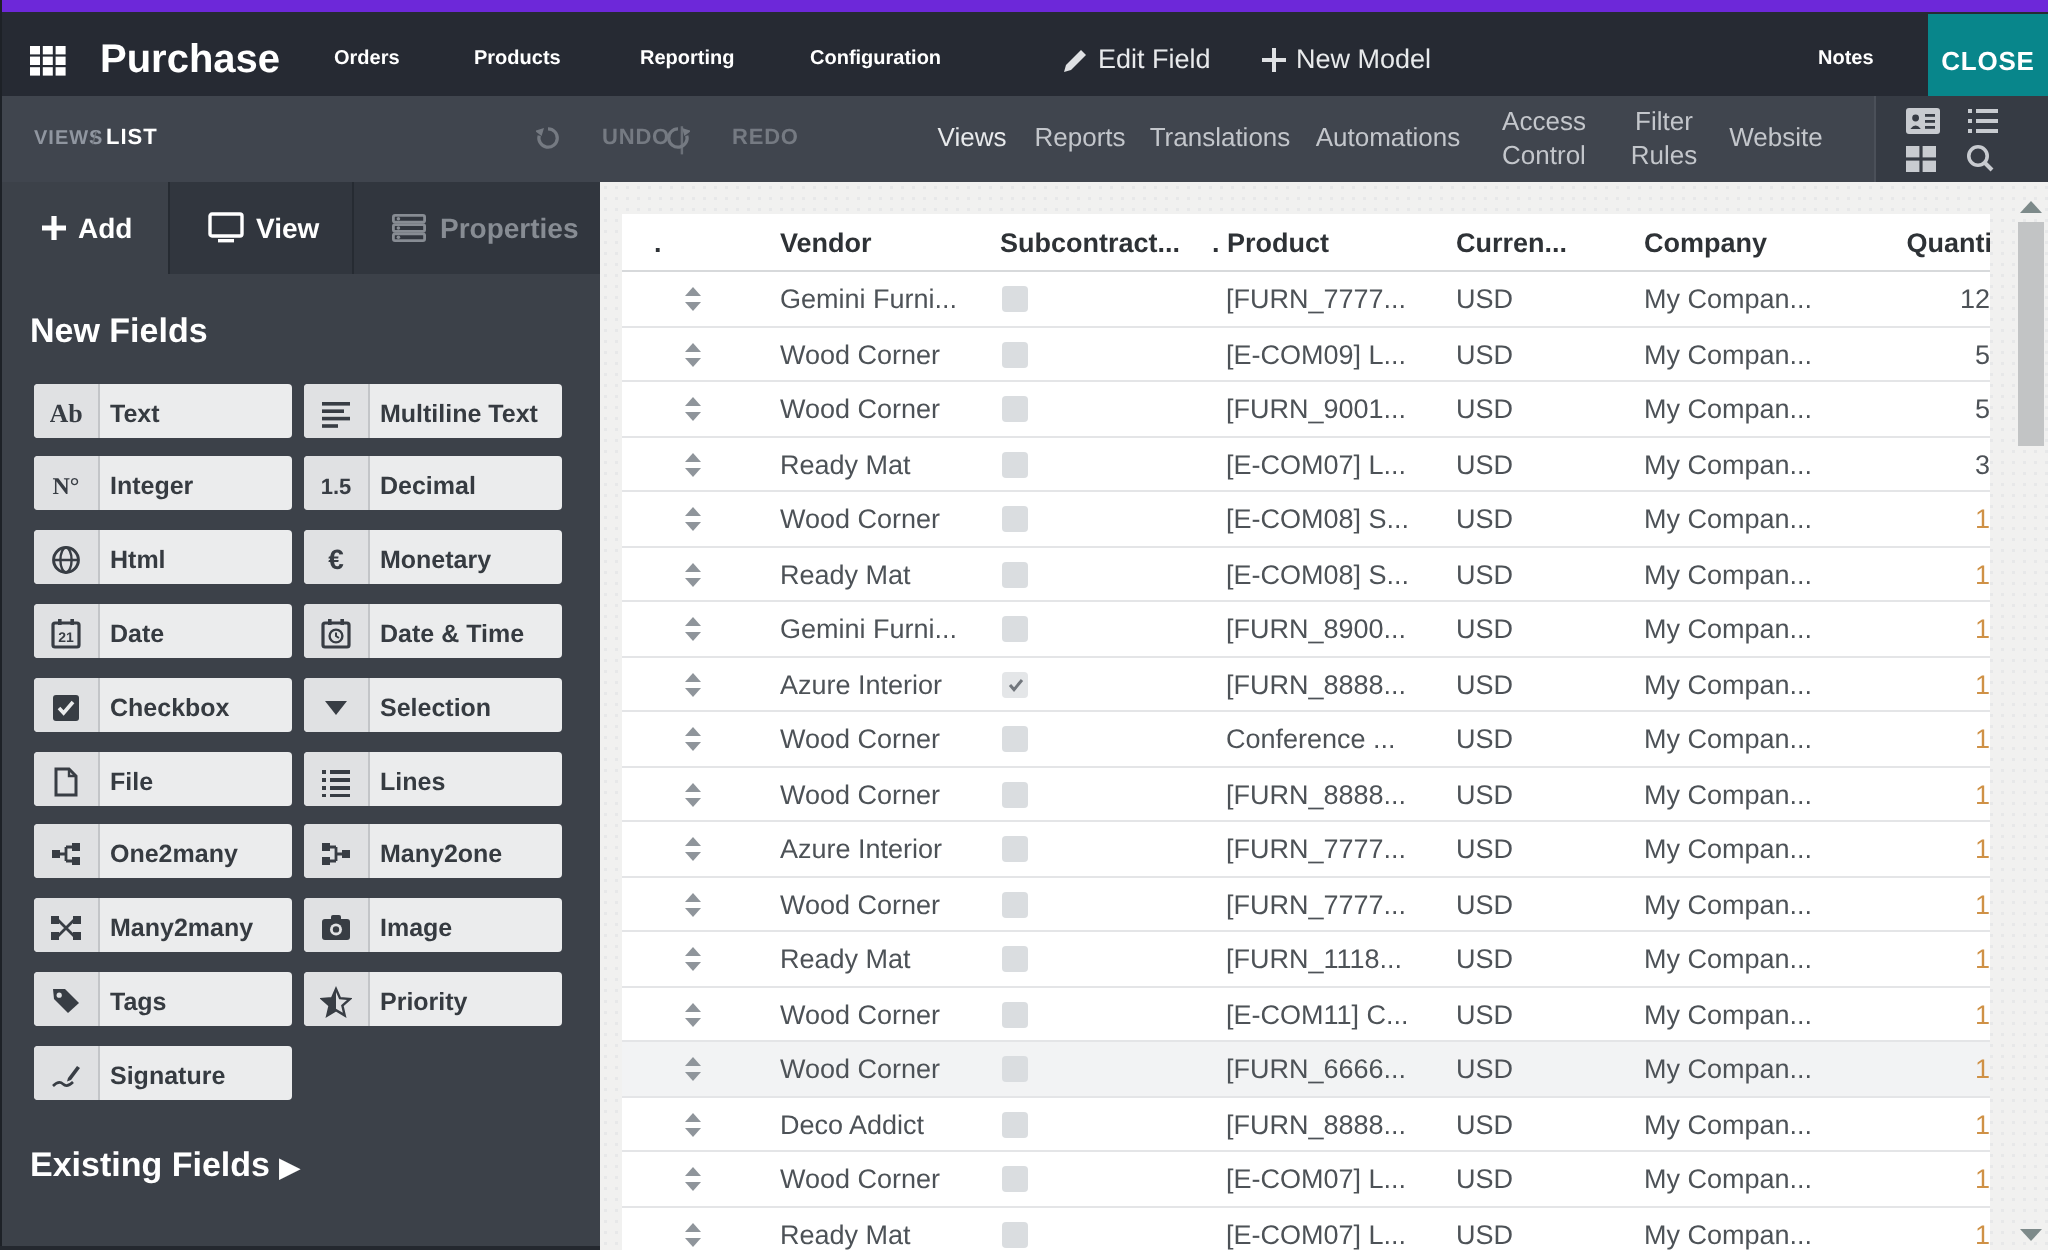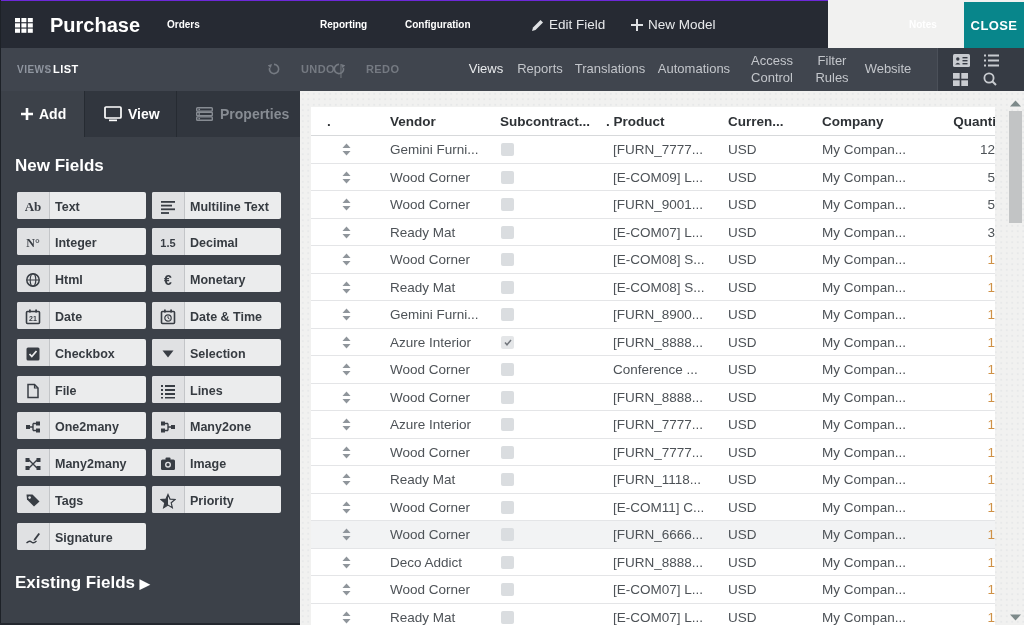--- a/index.html
+++ b/index.html
@@ -1,20 +1,20 @@
 <!DOCTYPE html>
 <html><head>
 <meta charset="utf-8">
 <style>
   * { margin:0; padding:0; box-sizing:border-box; }
   html,body { width:1024px; height:625px; overflow:hidden; }
   body { font-family:"Liberation Sans", sans-serif; position:relative; background:#f1f1f0; }
   .abs { position:absolute; }
   
-  #navbar { left:0; top:0; width:828px; height:48px; background:#262a33; border-top:1px solid #6d28d9; }
+  #navbar { left:0; top:0; width:1024px; height:48px; background:#262a33; border-top:6px solid #6d28d9; }
   #navbar .navitem { position:absolute; top:0; height:48px; line-height:48px; color:#fff; font-size:10px; font-weight:700; white-space:nowrap; }
   #brand { position:absolute; left:50px; top:0; height:48px; line-height:48px; color:#fff; font-size:20px; font-weight:700; }
   #closebtn { position:absolute; left:964px; top:1px; width:60px; height:47px; background:#08868b; color:#fff; font-size:13px; font-weight:700; text-align:center; line-height:47px; letter-spacing:.4px; }
   
   #bar2 { left:0; top:48px; width:1024px; height:43px; background:#40454e; }
   #bar2 .crumb { position:absolute; top:0; height:43px; line-height:43px; font-size:11px; font-weight:700; letter-spacing:.5px; }
   .undoredo { position:absolute; top:0; height:43px; line-height:43px; font-size:11px; font-weight:700; color:#757a82; letter-spacing:.4px;margin-left:17px; }
   .tab2 { position:absolute; font-size:13px; color:#c3c6cb; text-align:center; white-space:nowrap; }
   #iconsblock { position:absolute; left:937px; top:0; width:87px; height:43px; background:#363b44; border-left:1px solid #4b5059; }
   
@@ -62,20 +62,21 @@
       <rect x="12.8" y="0.0" width="5" height="4.2" fill="#fff"></rect>
       <rect x="0.0" y="5.3" width="5" height="4.2" fill="#fff"></rect>
       <rect x="6.4" y="5.3" width="5" height="4.2" fill="#fff"></rect>
       <rect x="12.8" y="5.3" width="5" height="4.2" fill="#fff"></rect>
       <rect x="0.0" y="10.6" width="5" height="4.2" fill="#fff"></rect>
       <rect x="6.4" y="10.6" width="5" height="4.2" fill="#fff"></rect>
       <rect x="12.8" y="10.6" width="5" height="4.2" fill="#fff"></rect>
     </svg>
 <div id="brand">Purchase</div>
 <div class="navitem" style="left:167px">Orders</div>
+<div class="navitem" style="left:237px">Products</div>
 <div class="navitem" style="left:320px">Reporting</div>
 <div class="navitem" style="left:405px">Configuration</div>
 <svg class="abs" style="left:531px;top:18px" width="13" height="13" viewBox="0 0 13 13">
       <path d="M1 12 l1-3.5 7.5-7.5 2.5 2.5 -7.5 7.5 z" fill="#dfe1e4"></path>
     </svg>
 <div class="navitem" style="left:549px;font-weight:400;font-size:13.5px;color:#e8eaec">Edit Field</div>
 <svg class="abs" style="left:631px;top:18px" width="12" height="12" viewBox="0 0 12 12">
       <path d="M5 0 h2 v5 h5 v2 h-5 v5 h-2 v-5 h-5 v-2 h5 z" fill="#dfe1e4"></path>
     </svg>
 <div class="navitem" style="left:648px;font-weight:400;font-size:13.5px;color:#e8eaec">New Model</div>

